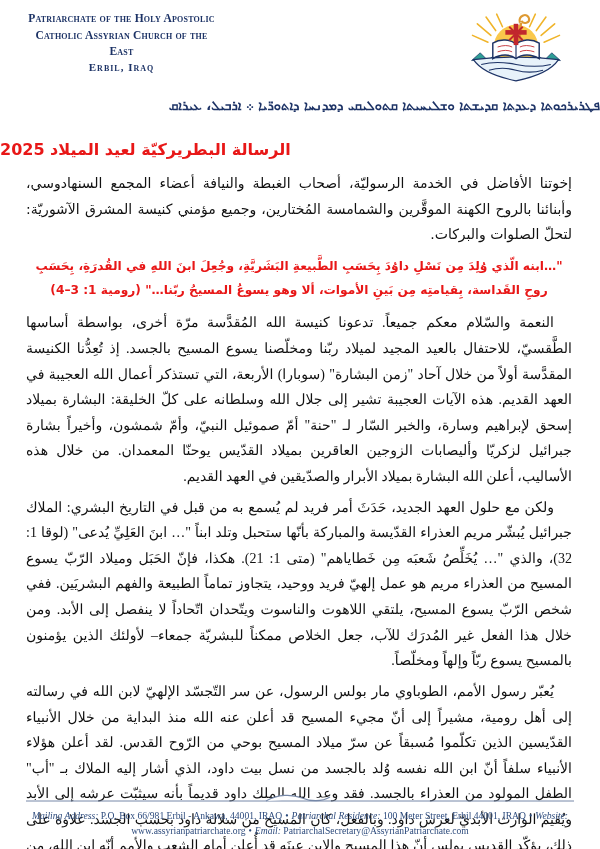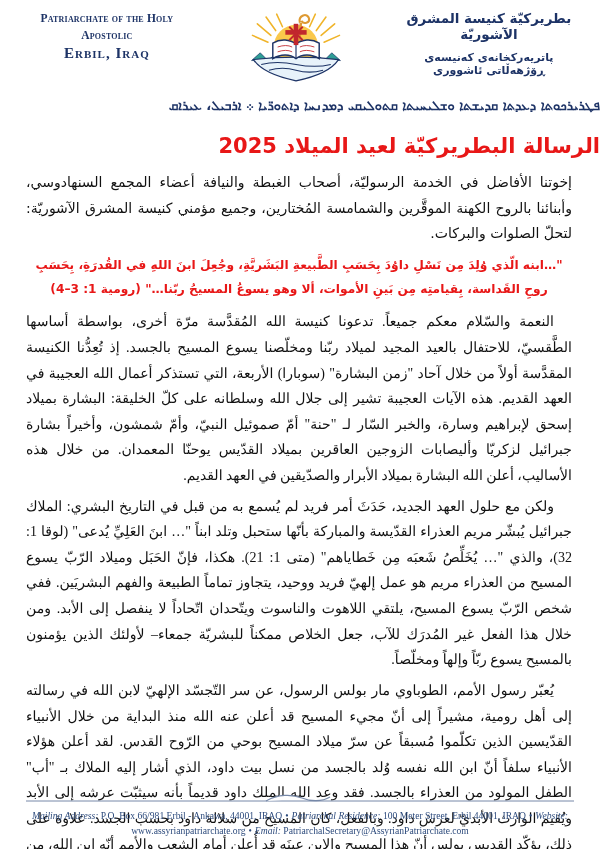--- a/index.html
+++ b/index.html
@@ -18,40 +18,40 @@
     padding:10px 24px 0 24px;
     gap:48px;
   }
   .hdr-en{
     width:195px;text-align:center;
     font-family:"Liberation Serif",serif;
     font-variant:small-caps;font-weight:bold;
     color:#1d3366;line-height:1.45;
   }
   .hdr-en .l1,.hdr-en .l2{font-size:11.5px;letter-spacing:.2px;}
-  .hdr-en .l3{font-size:15px;letter-spacing:1px;}
+  .hdr-en .l3{font-size:11px;letter-spacing:1px;}
   .hdr-logo{width:120px;text-align:center;}
   .hdr-ar{
     width:205px;text-align:center;direction:rtl;
     color:#1d3366;font-weight:bold;
   }
   .hdr-ar .ar{font-size:13.5px;margin-bottom:9px;}
   .hdr-ar .ku{font-size:11px;}
   .syriac{
     margin-top:10px;
     direction:rtl;
     color:#1d3366;font-weight:bold;font-size:13px;
     letter-spacing:.5px;
     min-height:22px;
   }
   
   .doc-title{
-    margin-top:14px;
-    text-align:right;direction:rtl;
-    color:#e81717;font-weight:bold;font-size:21px;
+    margin-top:20px;
+    text-align:left;direction:rtl;
+    color:#e81717;font-weight:bold;font-size:16px;
   }
   
   .content{padding:12px 28px 0 26px;}
   .content p{
     margin:0 0 5px 0;
     direction:rtl;text-align:justify;
     font-size:14px;line-height:1.83;
   }
   p.greeting{text-indent:0;}
   p.indent{text-indent:18px;font-family:Liberation Serif, serif;}
@@ -78,20 +78,21 @@
 </style>
 </head>
 <body>
 
 <div class="page">
 
   <div class="header">
 
     <div class="hdr-en">
       <div class="l1">Patriarchate of the Holy Apostolic</div>
+      <div class="l2">Catholic Assyrian Church of the East</div>
       <div class="l3">Erbil, Iraq</div>
     </div>
 
     <div class="hdr-logo">
       <svg width="116" height="74" viewBox="0 0 120 76">
 
         <g stroke="#f0b429" stroke-width="1.6" stroke-linecap="round">
           <line x1="34" y1="26" x2="20" y2="14"></line>
           <line x1="39" y1="21" x2="29" y2="7"></line>
           <line x1="46" y1="17" x2="40" y2="4"></line>
@@ -117,24 +118,20 @@
         <path d="M36,34 C44,29 54,30 60,35 C66,30 76,29 84,34 L84,50 C76,45 66,45 60,50 C54,45 44,45 36,50 Z" fill="#ffffff" stroke="#1d3366" stroke-width="1.5"></path>
         <line x1="60" y1="35" x2="60" y2="50" stroke="#1d3366" stroke-width="1.2"></line>
         <path d="M41,38 Q50,35 56,38 M41,43 Q50,40 56,43 M64,38 Q70,35 79,38 M64,43 Q70,40 79,43" stroke="#c1272d" stroke-width="0.9" fill="none"></path>
 
         <rect x="57.6" y="14" width="4.8" height="22" fill="#c1272d"></rect>
         <rect x="49" y="20.5" width="22" height="4.8" fill="#c1272d"></rect>
         <path d="M53,17 L67,31 M67,17 L53,31" stroke="#c1272d" stroke-width="2"></path>
       </svg>
     </div>
 
-    <div class="hdr-ar">
-      <div class="ar">بطريركيّة كنيسة المشرق الآشوريّة</div>
-      <div class="ku">پاتریەرکخانەی کەنیسەی ڕۆژهەڵاتی ئاشووری</div>
-    </div>
   </div>
 
   <div class="syriac">ܦܛܪܝܪܟܘܬܐ ܕܥܕܬܐ ܩܕܝܫܬܐ ܘܫܠܝܚܝܬܐ ܩܬܘܠܝܩܝ ܕܡܕܢܚܐ ܕܐܬܘܪ̈ܝܐ ܀ ܐܪܒܝܠ، ܥܝܪܐܩ</div>
 
   <div class="doc-title">الرسالة البطريركيّة لعيد الميلاد 2025</div>
 
   <div class="content">
     <p class="greeting">إخوتنا الأفاضل في الخدمة الرسوليّة، أصحاب الغبطة والنيافة أعضاء المجمع السنهادوسي، وأبنائنا بالروح الكهنة الموقَّرين والشمامسة المُختارين، وجميع مؤمني كنيسة المشرق الآشوريّة: لتحلّ الصلوات والبركات.</p>
     <p class="verse">"…ابنه الّذي وُلِدَ مِن نَسْلِ داوُدَ بِحَسَبِ الطَّبيعةِ البَشَريَّةِ، وجُعِلَ ابنَ اللهِ في القُدرَةِ، بِحَسَبِ روحِ القَداسة، بِقيامتِه مِن بَينِ الأموات، ألا وهو يسوعُ المسيحُ ربّنا…" (رومية 1: 3–4)</p>
     <p class="indent">النعمة والسّلام معكم جميعاً. تدعونا كنيسة الله المُقدَّسة مرّة أخرى، بواسطة أساسها الطَّقسيّ، للاحتفال بالعيد المجيد لميلاد ربّنا ومخلّصنا يسوع المسيح بالجسد. إذ تُعِدُّنا الكنيسة المقدَّسة أولاً من خلال آحاد "زمن البشارة" (سوبارا) الأربعة، التي تستذكر أعمال الله العجيبة في العهد القديم. هذه الآيات العجيبة تشير إلى جلال الله وسلطانه على كلّ الخليقة: البشارة بميلاد إسحق لإبراهيم وسارة، والخبر السّار لـ "حنة" أمّ صموئيل النبيّ، وأمّ شمشون، وأخيراً بشارة جبرائيل لزكريّا وأليصابات الزوجين العاقرين بميلاد القدّيس يوحنّا المعمدان. من خلال هذه الأساليب، أعلن الله البشارة بميلاد الأبرار والصدّيقين في العهد القديم.</p>

